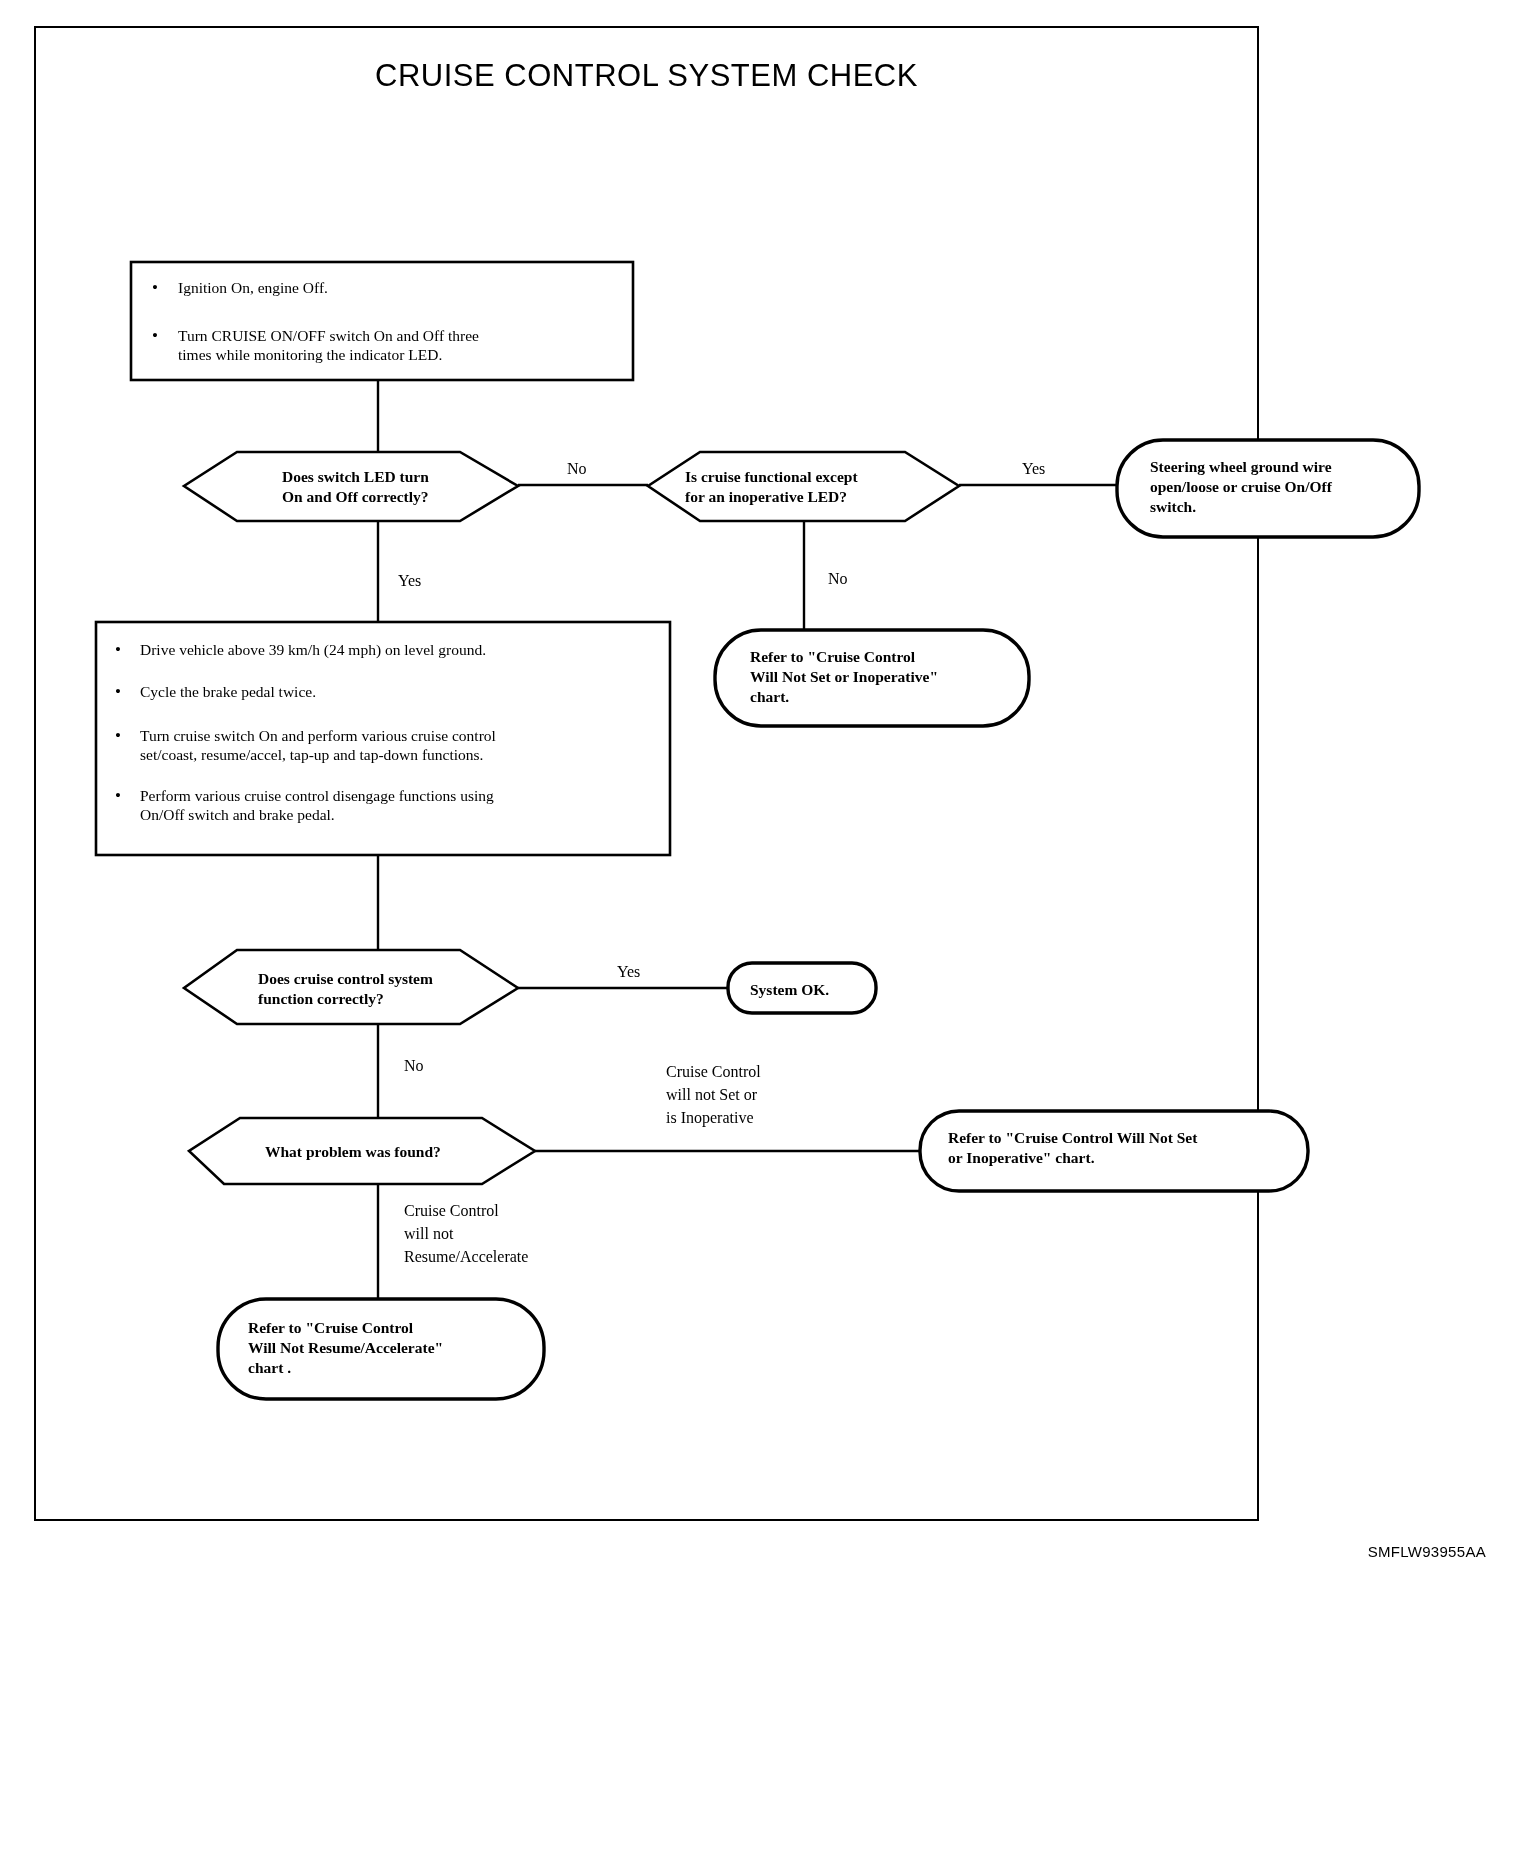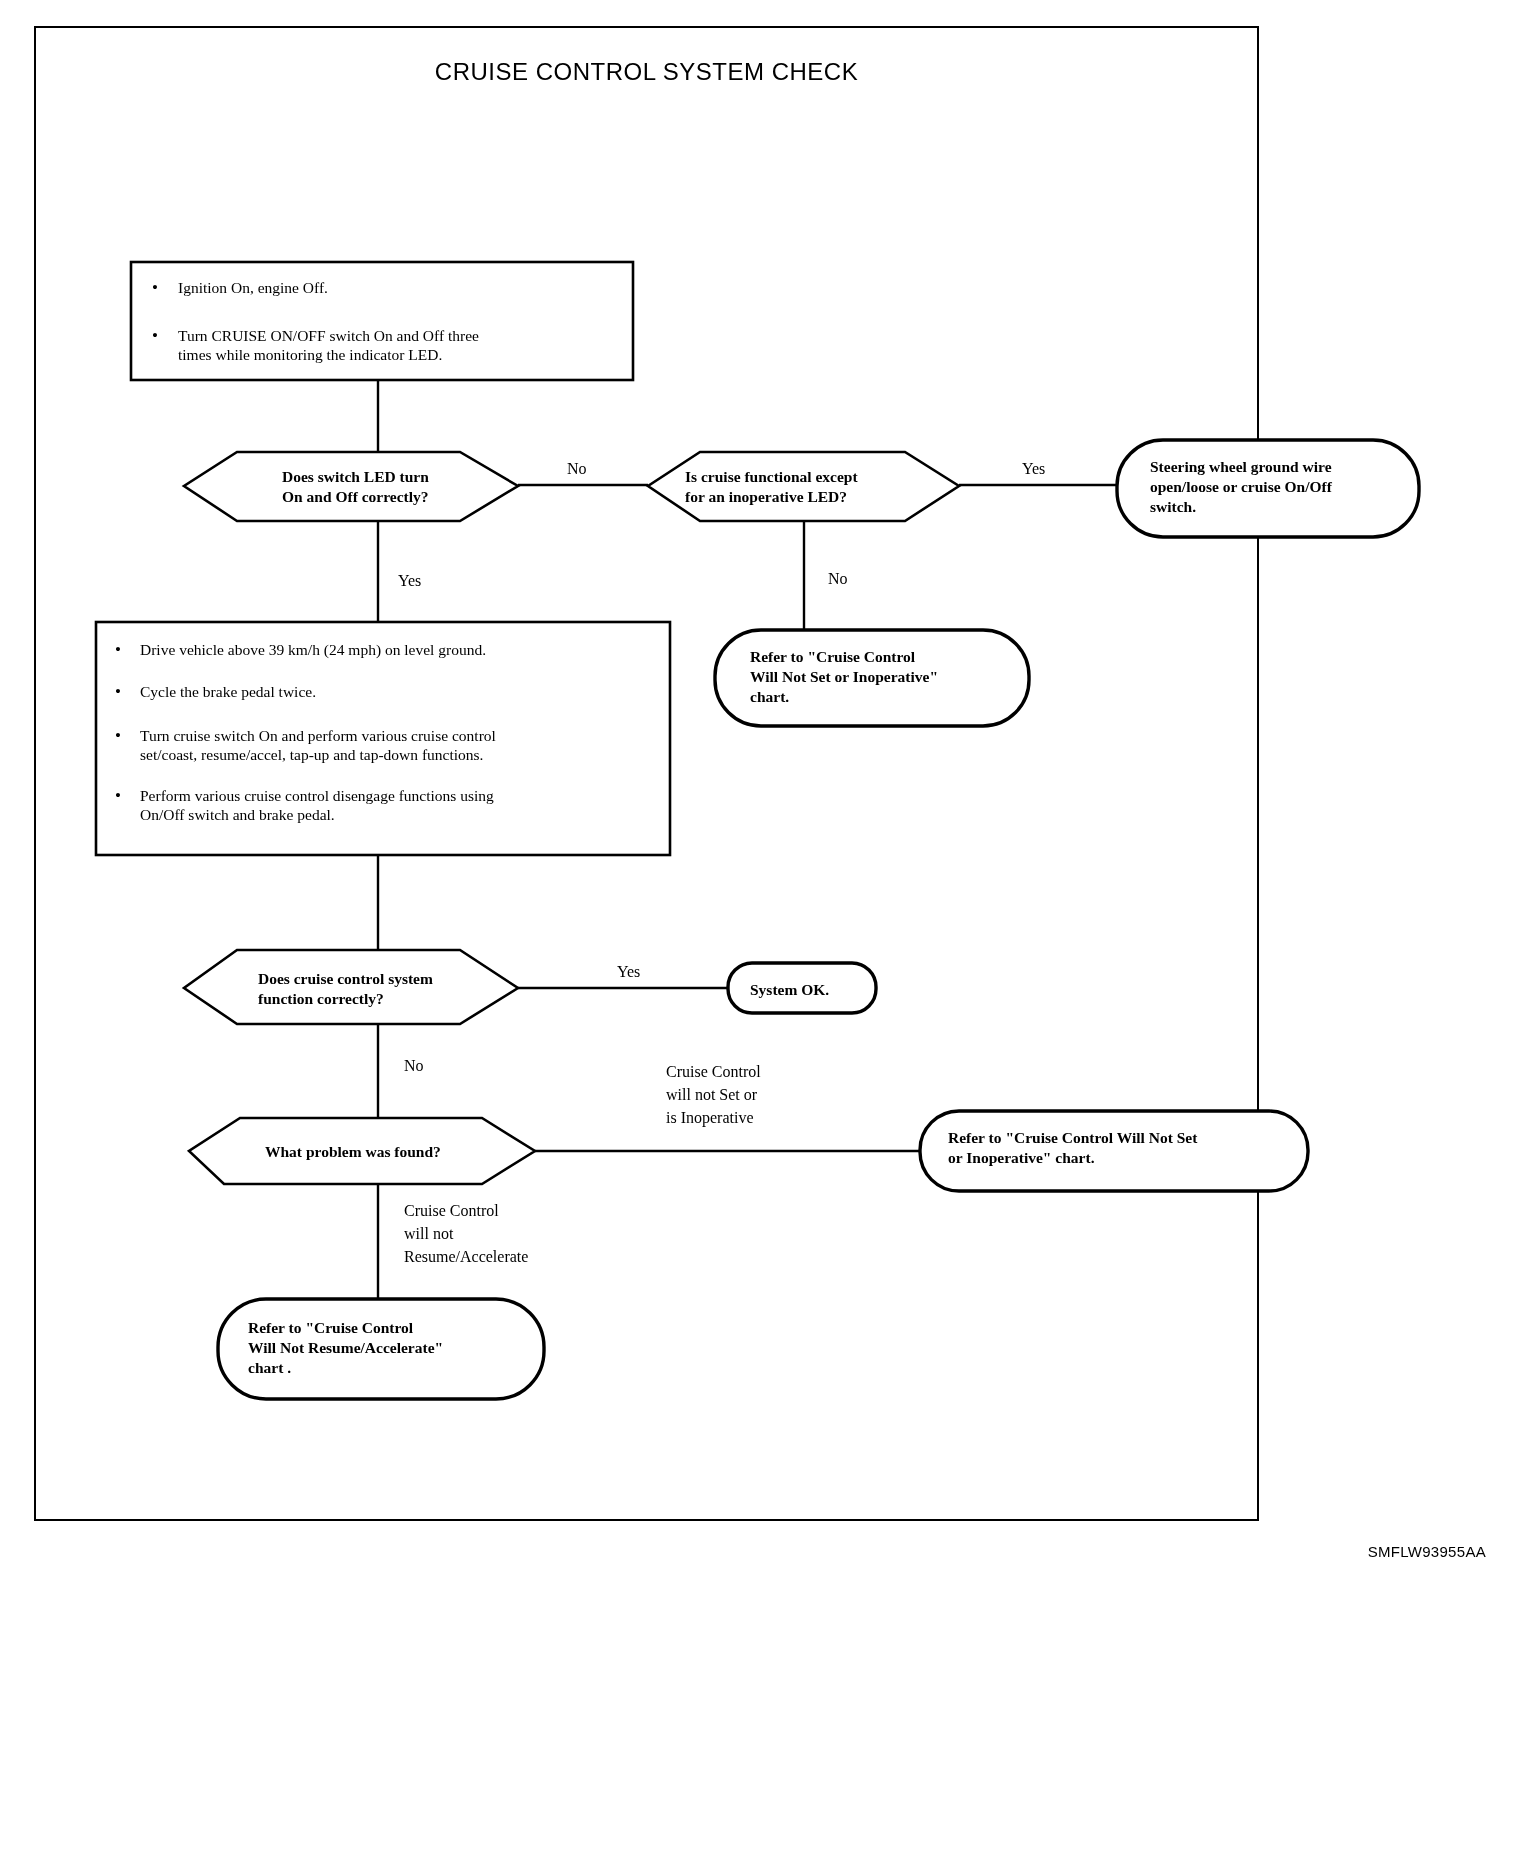--- a/index.html
+++ b/index.html
@@ -30,21 +30,21 @@
     border: 2px solid #000;
     box-sizing: border-box;
   }
   .title {
     position: absolute;
     left: 34px;
     top: 58px;
     width: 1225px;
     text-align: center;
     font-family: "Liberation Sans", sans-serif;
-    font-size: 24px;
+    font-size: 31px;
     letter-spacing: 0.5px;
     color: #000;
     white-space: nowrap;
   }
   svg.flow {
     position: absolute;
     left: 0;
     top: 0;
     width: 1520px;
     height: 1854px;

